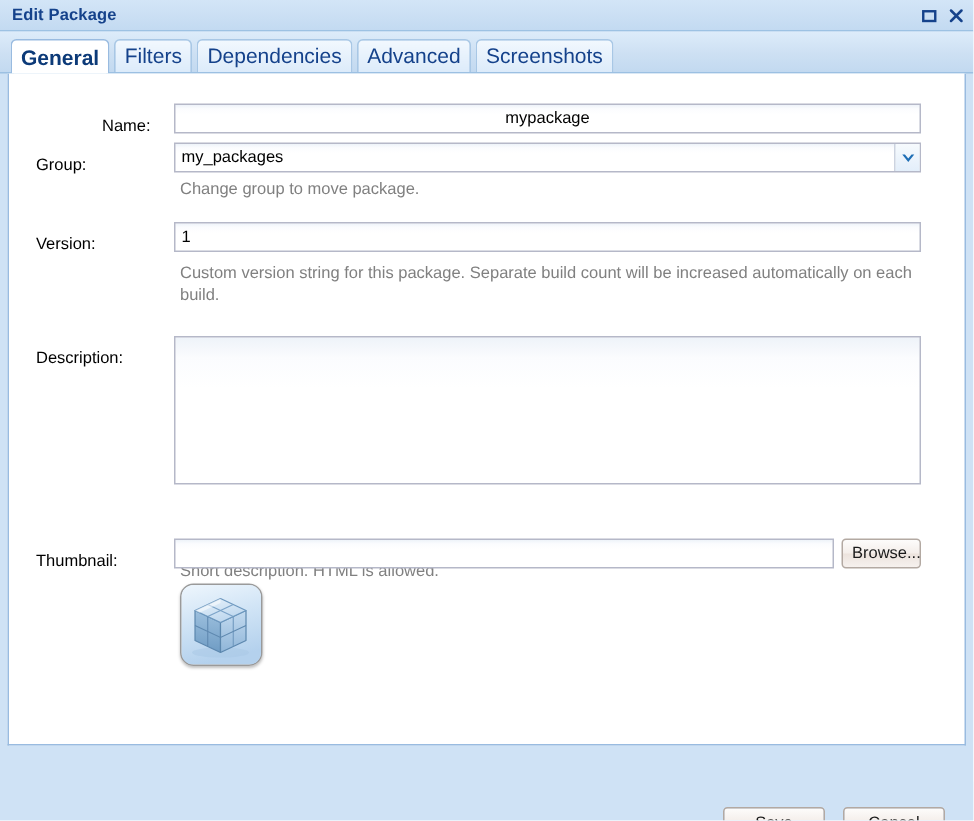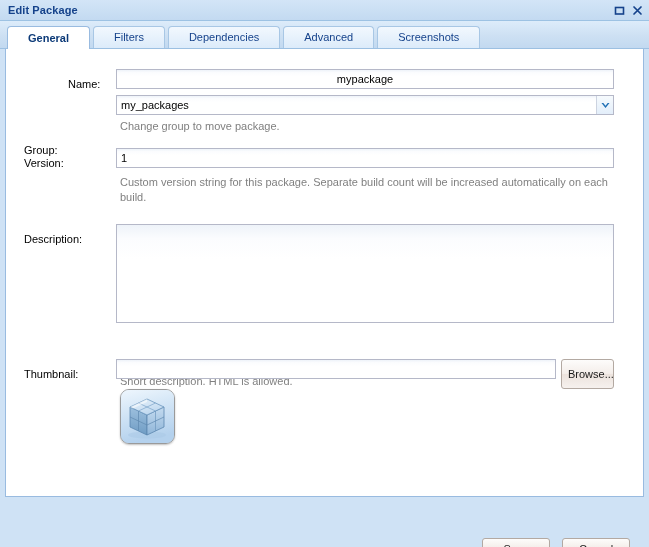--- a/index.html
+++ b/index.html
@@ -63,23 +63,23 @@
     background: linear-gradient(to bottom, #ddecfa 0%, #cde0f3 55%, #c2d9f0 100%);
     box-sizing: border-box;
     padding-left: 7px;
     display: flex;
     align-items: flex-end;
     border-bottom: 1px solid #9cc0e2;
   }
   .tab {
     height: 22px;
     line-height: 21px;
-    padding: 0 20px;
+    padding: 0 6px;
     margin-right: 3px;
-    font-size: 11px;
+    font-size: 14px;
     color: #15428b;
     background: linear-gradient(to bottom, #f2f8fe 0%, #dcebfa 100%);
     border: 1px solid #a8c7e5;
     border-bottom: none;
     border-radius: 4px 4px 0 0;
     box-sizing: border-box;
     cursor: pointer;
     white-space: nowrap;
   }
   .tab.active {
@@ -235,21 +235,21 @@
     </div>
   </div>
 
   <div class="panel">
 
     <div class="row" style="left:18px; top:25px;padding-left:44px;">
       <span class="lbl">Name:</span>
     </div>
     <input class="field" type="text" style="position: absolute; left: 110px; top: 20px; width: 498px; text-align: center;" value="mypackage">
 
-    <div class="row" style="left:18px; top:51px;margin-top:40px;">
+    <div class="row" style="left:18px; top:51px;">
       <span class="lbl">Group:</span>
     </div>
     <div class="combo" style="position:absolute; left:110px; top:46px; width:498px;">
       <input class="field" type="text" readonly="" value="my_packages" style="">
       <span class="combo-arrow">
         <svg width="9" height="7" viewBox="0 0 9 7">
           <path d="M0.5 1 L4.5 6 L8.5 1 L6.7 1 L4.5 3.7 L2.3 1 Z" fill="#1f6fb5"></path>
         </svg>
       </span>
     </div>
@@ -270,21 +270,21 @@
     </div>
     <textarea class="field" style="position: absolute; left: 110px; top: 175px; width: 498px; height: 99px;" placeholder=""></textarea>
     <div class="row hint" style="left:114px; top:281px;margin-top:44px;">
       <span>Short description. HTML is allowed.</span>
     </div>
 
     <div class="row" style="left:18px; top:315px;">
       <span class="lbl">Thumbnail:</span>
     </div>
     <input class="field" type="text" style="position: absolute; left: 110px; top: 310px; width: 440px;" value="">
-    <button class="btn" style="position:absolute; left:555px; top:310px; width:53px; height:30px;">Browse...</button>
+    <button class="btn" style="position:absolute; left:555px; top:310px; width:53px; height:20px;">Browse...</button>
 
     <div class="thumb" style="left:114px; top:340px;">
       <svg width="53" height="53" viewBox="0 0 53 53">
         <defs>
           <linearGradient id="bgg" x1="0" y1="0" x2="0.25" y2="1">
             <stop offset="0%" stop-color="#eef6fd"></stop>
             <stop offset="45%" stop-color="#d2e5f6"></stop>
             <stop offset="100%" stop-color="#b4d1ed"></stop>
           </linearGradient>
           <linearGradient id="topf" x1="0" y1="0" x2="0.6" y2="1">

